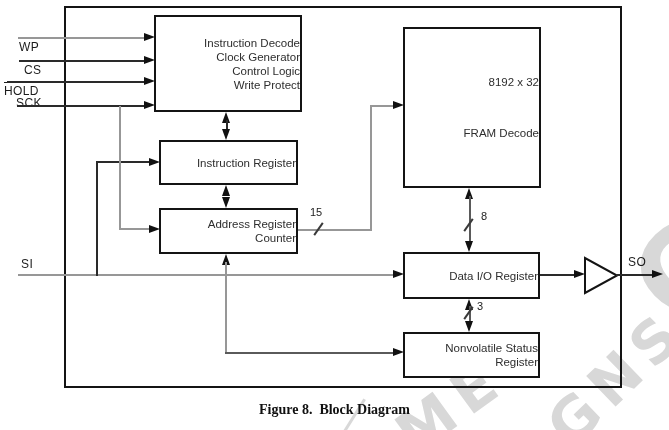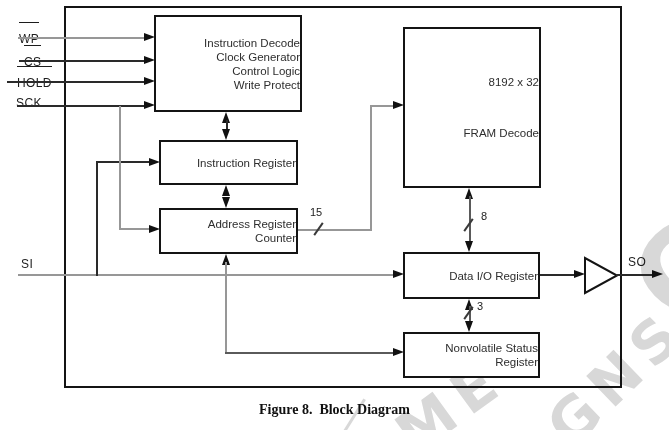--- a/index.html
+++ b/index.html
@@ -21,21 +21,21 @@
   .arr-r { position:absolute; width:0; height:0;
     border-top:4.5px solid transparent; border-bottom:4.5px solid transparent;
     border-left:11px solid #111; }
   .arr-u { position:absolute; width:0; height:0;
     border-left:4.5px solid transparent; border-right:4.5px solid transparent;
     border-bottom:11px solid #111; }
   .arr-d { position:absolute; width:0; height:0;
     border-left:4.5px solid transparent; border-right:4.5px solid transparent;
     border-top:11px solid #111; }
   .sig { position:absolute; font-size:12px; color:#1c1c1c; letter-spacing:0.4px; }
-  .ovl { display:inline-block; border-top:1.5px solid #1c1c1c; padding-top:9px; }
+  .ovl { display:inline-block; border-top:1.5px solid #1c1c1c; padding-top:1px;margin-top:16px; }
   .busw { position:absolute; font-size:11px; color:#1c1c1c; }
   .slash { position:absolute; width:15px; height:2px; background:#3a3a3a; transform:rotate(-55deg); }
   .caption {
     position:absolute; left:0; right:0; top:402px; text-align:center;
     font-family:"Liberation Serif", serif; font-weight:bold; font-size:14px;
     color:#101010; white-space:pre;
   }
   .wm { position:absolute; color:#d8d8d8; font-weight:bold; font-family:"DejaVu Sans", sans-serif; }
   .wm-stroke { position:absolute; width:3px; height:42px; background:#d8d8d8; transform:rotate(32deg); }
 </style>
@@ -48,21 +48,21 @@
     <div class="wm-stroke" style="left:352px;top:396px;"></div>
     <span class="wm" style="left:392px;top:372px;font-size:58px;letter-spacing:10px;transform:rotate(-36deg);">ME</span>
     <span class="wm" style="left:534px;top:344px;font-size:58px;letter-spacing:9px;transform:rotate(-44deg);">GNS</span>
     <span class="wm" style="left:638px;top:200px;font-size:115px;transform:rotate(-44deg);">O</span>
   </div>
 
   <div class="abs" style="left:64px;top:6px;width:558px;height:382px;border:2px solid #141414;box-sizing:border-box;"></div>
 
   <div class="sig" style="left:19px;top:22px;"><span class="ovl">WP</span></div>
   <div class="sig" style="left:24px;top:45px;"><span class="ovl">CS</span></div>
-  <div class="sig" style="left:17px;top:66px;"><span class="ovl">HOLD</span></div>
+  <div class="sig" style="left:4px;top:66px;"><span class="ovl">HOLD</span></div>
   <div class="sig" style="left:16px;top:96px;">SCK</div>
   <div class="sig" style="left:21px;top:257px;">SI</div>
   <div class="sig" style="left:628px;top:255px;">SO</div>
 
   <div class="hline gray" style="left:18px;top:37px;width:126px;"></div>
   <div class="arr-r" style="left:144px;top:33px;"></div>
   <div class="hline ink" style="left:19px;top:60px;width:125px;"></div>
   <div class="arr-r" style="left:144px;top:56px;"></div>
   <div class="hline ink" style="left:7px;top:81px;width:137px;"></div>
   <div class="arr-r" style="left:144px;top:77px;"></div>

